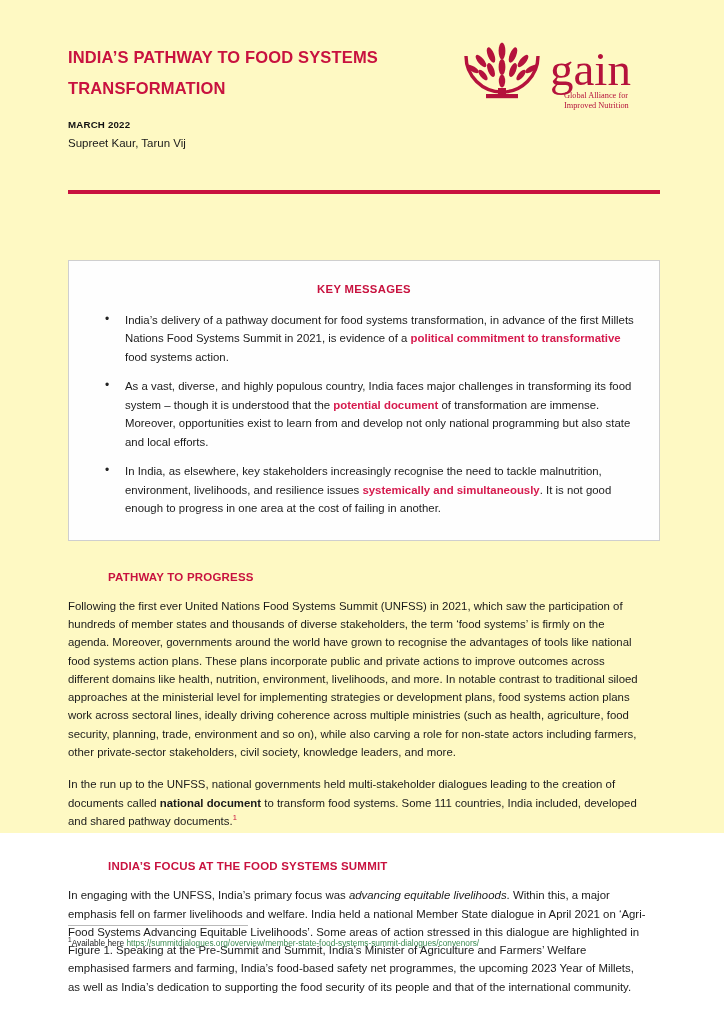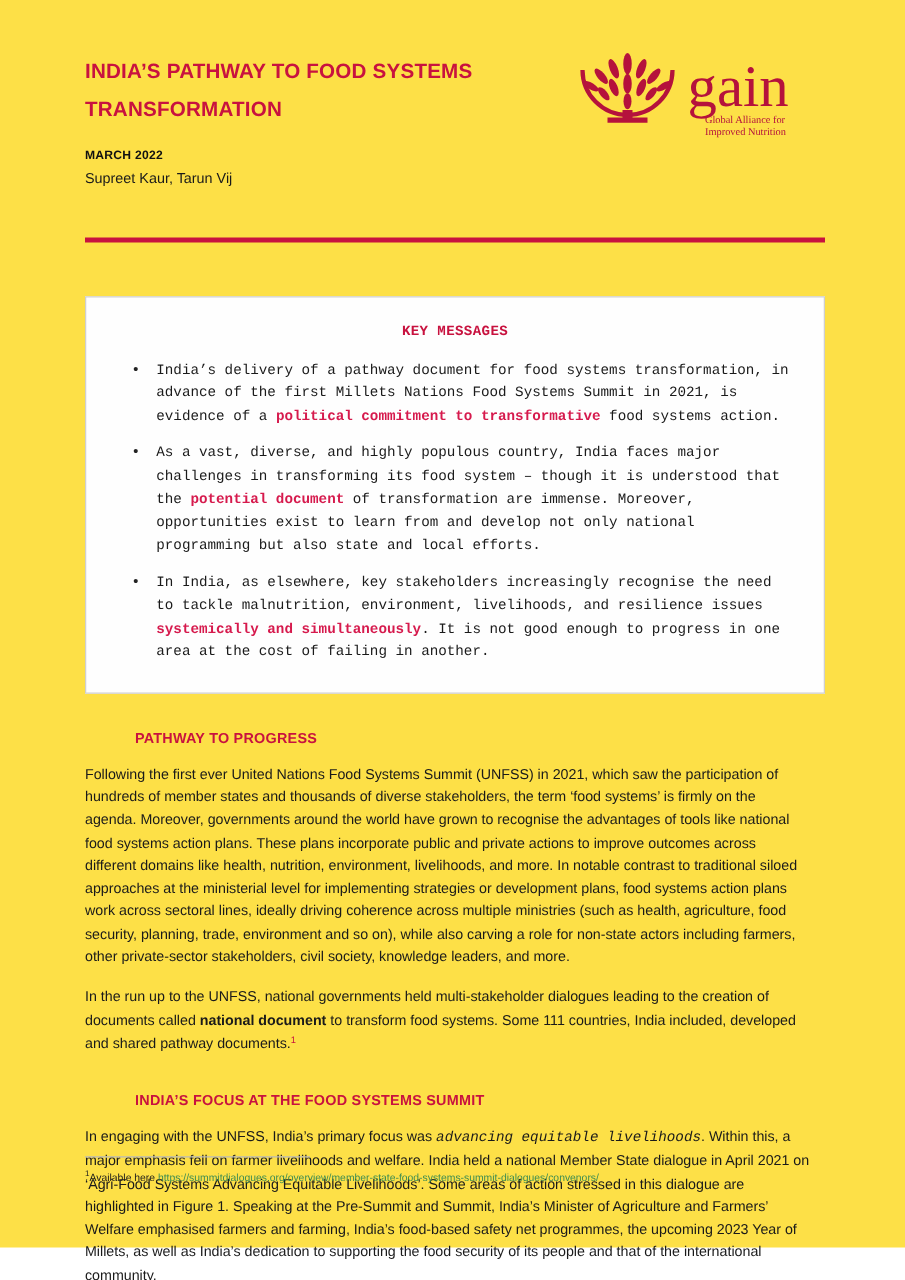--- a/index.html
+++ b/index.html
@@ -13,22 +13,22 @@
     height: 1024px;
     font-family: "Liberation Sans", sans-serif;
     color: #1a1a1a;
     position: relative;
     overflow: hidden;
   }
   .page {
     position: absolute;
     left: 0; top: 0;
     width: 724px;
-    height: 998px;
-    background: #fde047;
+    height: 833px;
+    background: #fef9c3;
   }
   .content {
     position: absolute;
     left: 68px;
     top: 0;
     width: 592px;
   }
 
   
   .header {
@@ -71,27 +71,26 @@
   
   .red-rule {
     margin-top: 28px;
     height: 4px;
     background: #C8123F;
     width: 592px;
   }
 
   
   .key-box {
-    margin-top: 43px;
+    margin-top: 66px;
     border: 1px solid #cfcfcf;
     background: #fefefe;
     box-sizing: border-box;
     width: 592px;
     padding: 18px 22px 20px 22px;
-    font-family: Liberation Mono, monospace;
   }
   .key-title {
     text-align: center;
     color: #C8123F;
     font-weight: bold;
     font-size: 11.3px;
     letter-spacing: 0.3px;
     margin: 4px 0 16px 0;
   }
   ul.key-list {
@@ -133,21 +132,21 @@
     padding-left: 40px;
   }
   p.body {
     font-size: 11.4px;
     line-height: 1.605;
     margin: 14px 12px 0 0;
     color: #1a1a1a;
     text-align: left;
   }
   .bold { font-weight: bold; }
-  .ital { font-style: italic; font-family: Liberation Mono, monospace; }
+  .ital { font-style: italic; }
   sup.fn {
     font-size: 7.5px;
     vertical-align: super;
     color: #C8123F;
   }
 
   
   .footnote-wrap {
     position: absolute;
     left: 68px;

